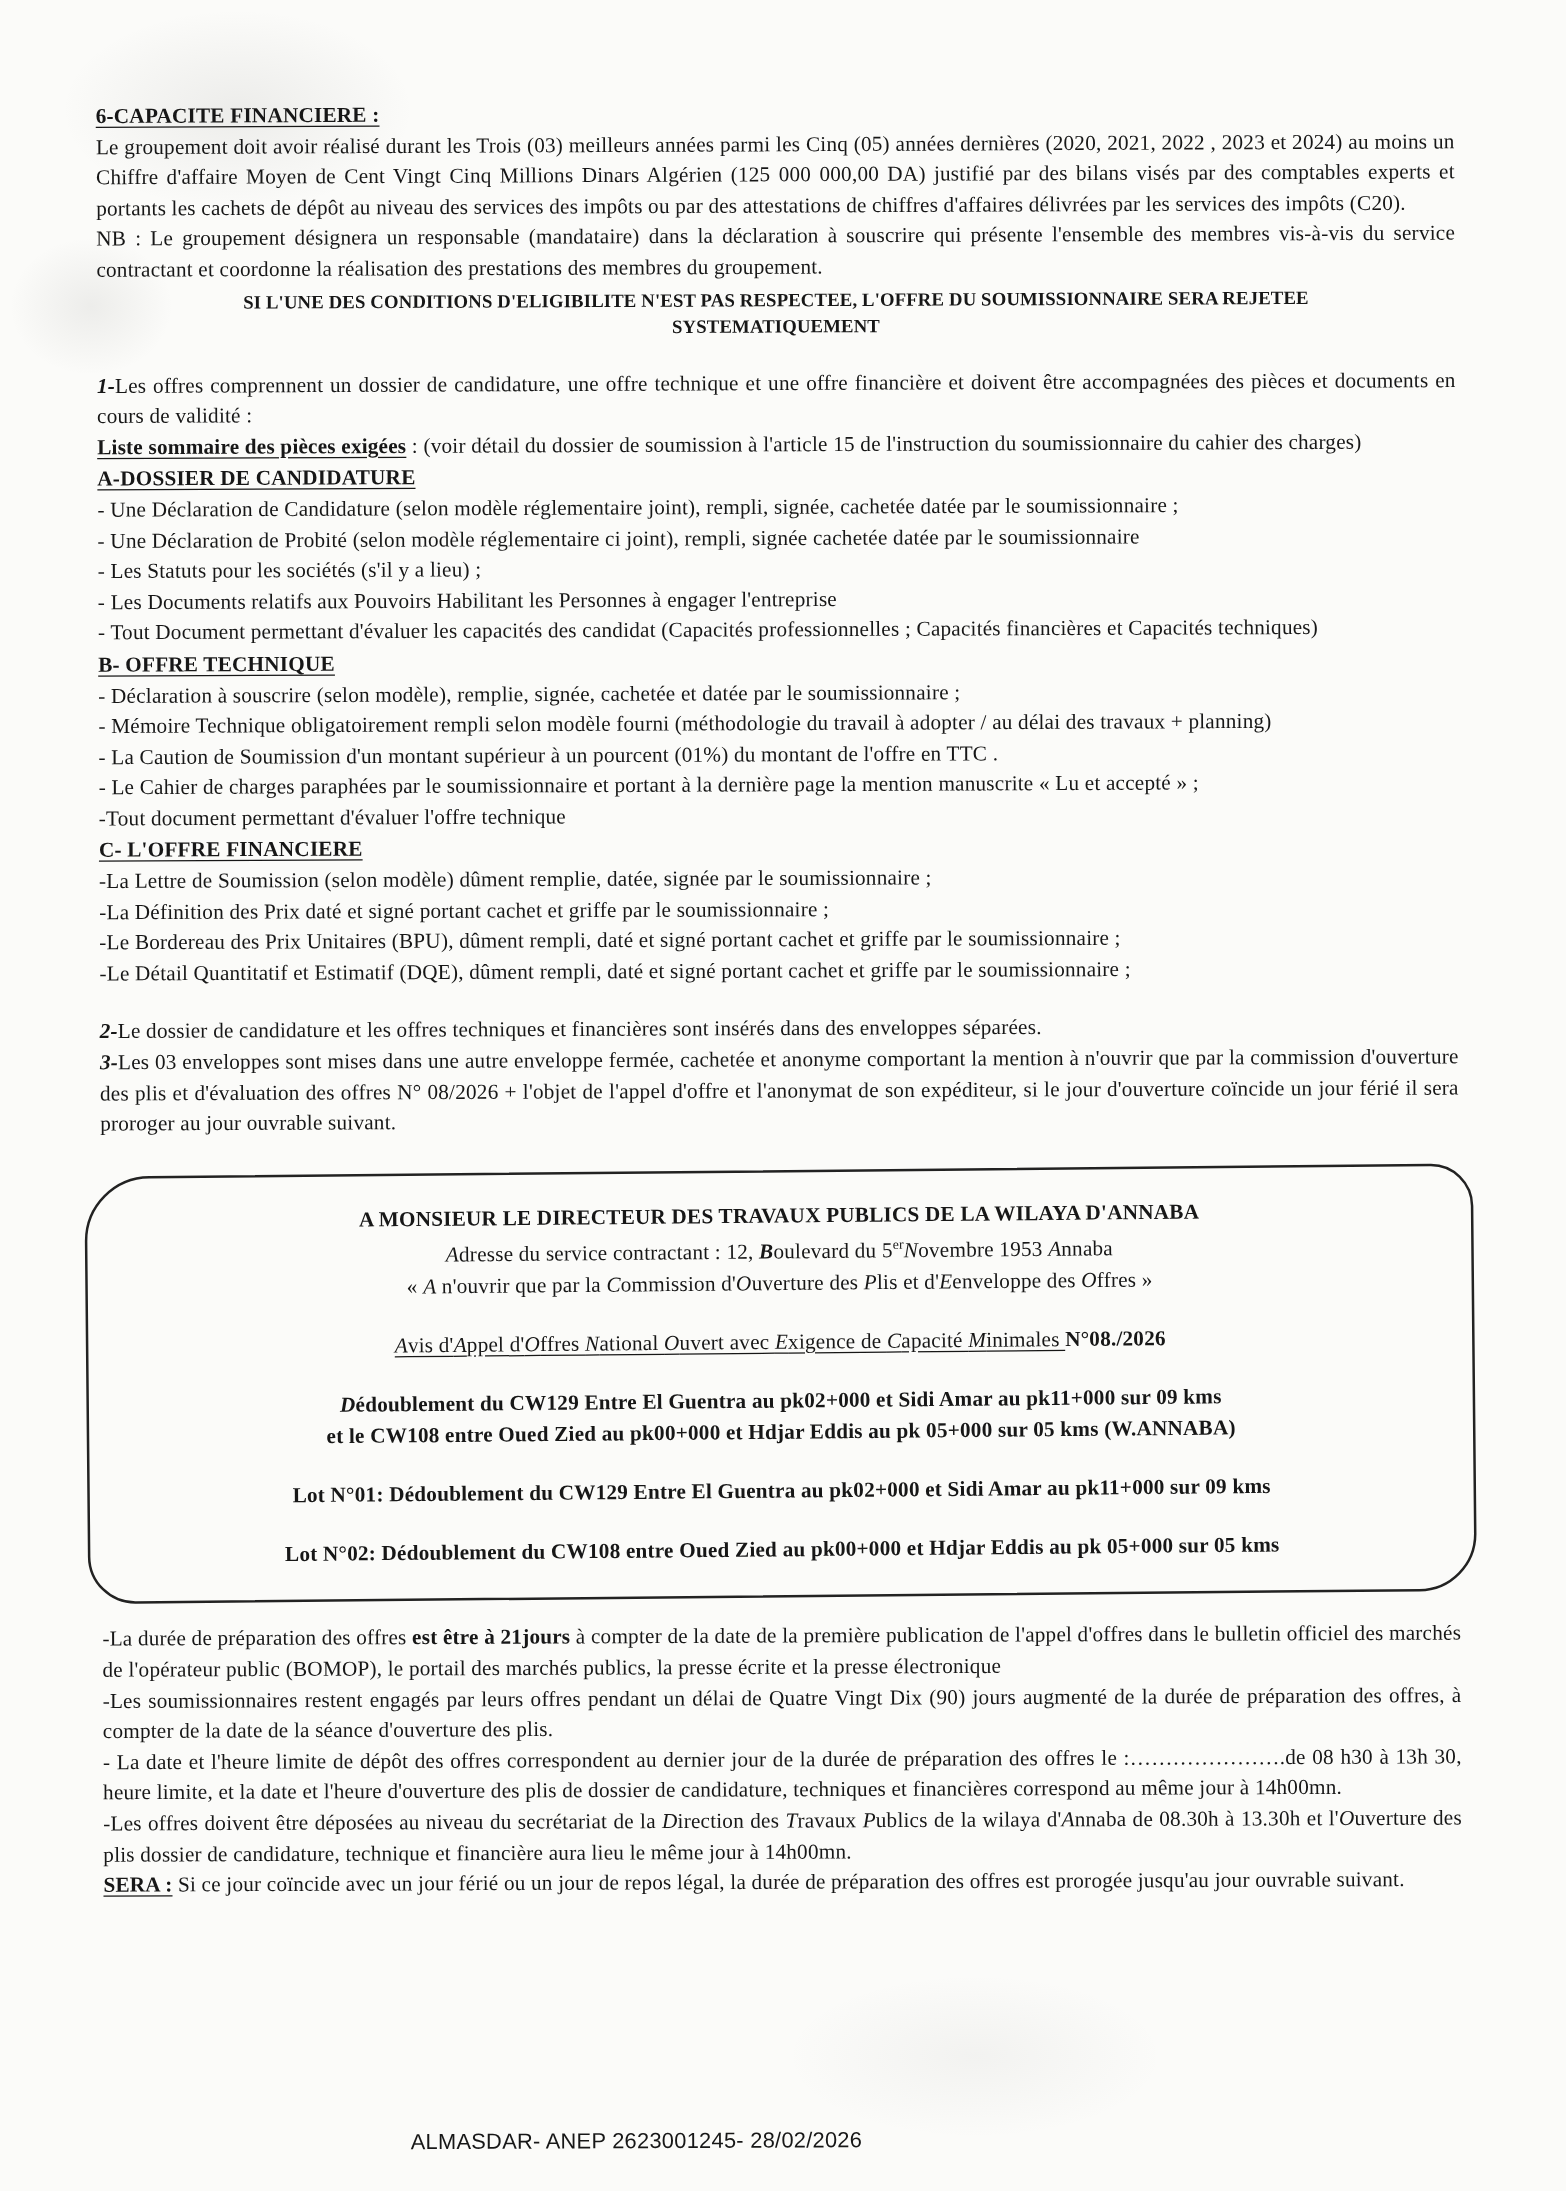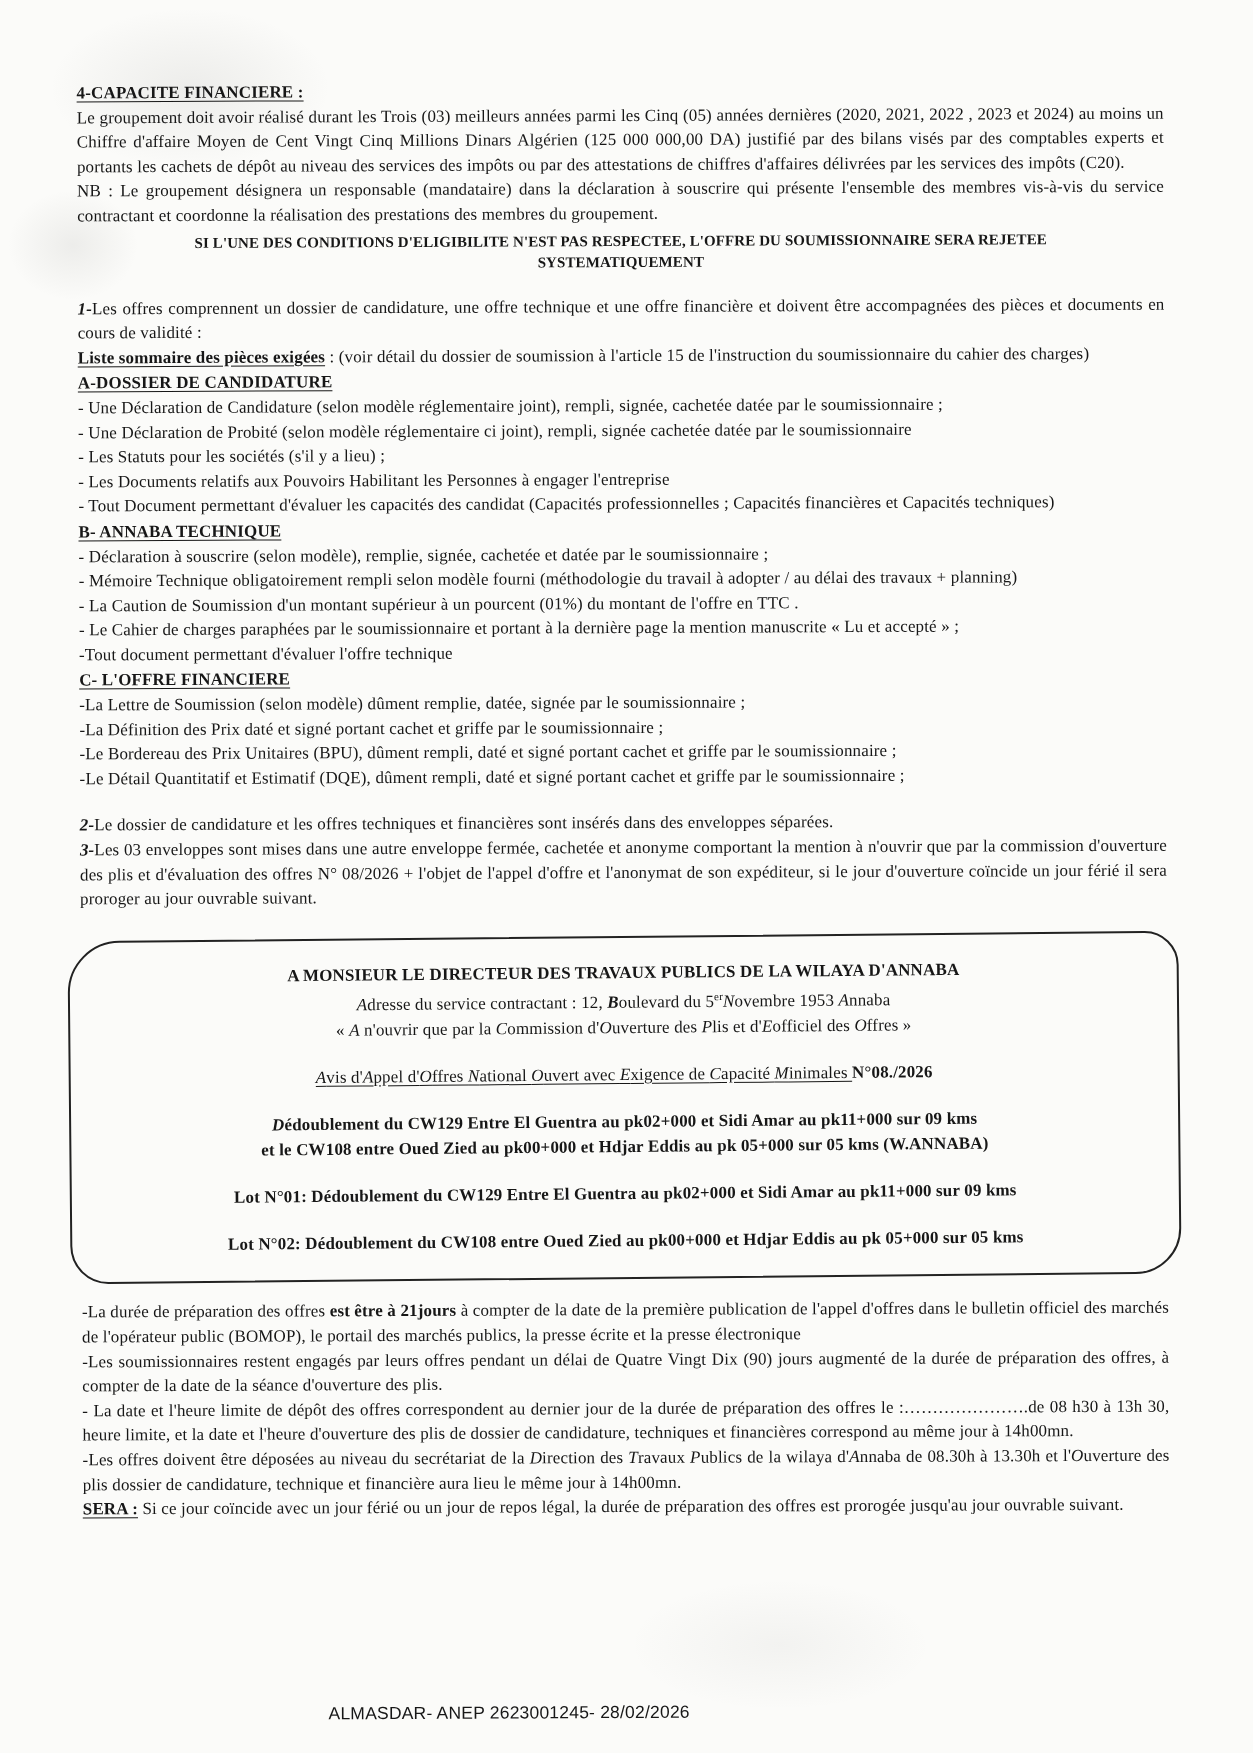--- a/index.html
+++ b/index.html
@@ -63,51 +63,51 @@
 </style>
 </head>
 <body>
 
 <div class="smudge s1"></div>
 <div class="smudge s2"></div>
 <div class="smudge s3"></div>
 
 <div class="sheet">
   <div id="pre-section">
-      <p class="blk h"><span class="b u">4-CAPACITE FINANCIERE :</span></p>
+      <p class="blk h"><span class="b u">6-CAPACITE FINANCIERE :</span></p>
       <p class="blk p just"><span>Le groupement doit avoir réalisé durant les Trois (03) meilleurs années parmi les Cinq (05) années dernières  (2020, 2021, 2022 , 2023 et 2024) au moins un Chiffre d'affaire Moyen de Cent Vingt Cinq Millions Dinars Algérien (125 000 000,00 DA) justifié par des bilans visés par des comptables experts et portants les cachets de dépôt au niveau des services des impôts ou par des attestations de chiffres d'affaires délivrées par les services des impôts (C20).</span></p>
       <p class="blk p just"><span>NB : Le groupement désignera un responsable (mandataire) dans la déclaration à souscrire qui présente l'ensemble des membres vis-à-vis du service contractant et coordonne la réalisation des prestations des membres du groupement.</span></p>
       <p class="blk warn"><span class="b">SI L'UNE DES CONDITIONS D'ELIGIBILITE N'EST PAS RESPECTEE, L'OFFRE DU SOUMISSIONNAIRE SERA REJETEE
 SYSTEMATIQUEMENT</span></p>
       <p class="blk p just gapT"><span class="b i">1-</span><span>Les offres comprennent un dossier de candidature, une offre technique et une offre financière et doivent être accompagnées des pièces et documents en cours de validité :</span></p>
       <p class="blk p just"><span class="b u">Liste sommaire des pièces exigées</span><span> : (voir détail du dossier de soumission à l'article 15 de l'instruction du soumissionnaire du cahier des charges)</span></p>
       <p class="blk h"><span class="b u">A-DOSSIER DE CANDIDATURE</span></p>
       <p class="blk p"><span>-  Une Déclaration de Candidature (selon modèle réglementaire joint), rempli, signée, cachetée datée par le soumissionnaire ;</span></p>
       <p class="blk p"><span>- Une Déclaration de Probité (selon modèle réglementaire ci joint), rempli, signée  cachetée datée par le soumissionnaire</span></p>
       <p class="blk p"><span>- Les Statuts pour les sociétés (s'il y a lieu) ;</span></p>
       <p class="blk p"><span>- Les Documents relatifs aux Pouvoirs Habilitant les Personnes à engager l'entreprise</span></p>
       <p class="blk p"><span>- Tout Document permettant d'évaluer les capacités des candidat (Capacités professionnelles ; Capacités financières et Capacités techniques)</span></p>
-      <p class="blk h"><span class="b u">B- ANNABA TECHNIQUE</span></p>
+      <p class="blk h"><span class="b u">B- OFFRE TECHNIQUE</span></p>
       <p class="blk p"><span>- Déclaration à souscrire (selon modèle), remplie, signée, cachetée et datée par le soumissionnaire ;</span></p>
       <p class="blk p"><span>- Mémoire Technique obligatoirement rempli selon modèle fourni (méthodologie du travail à adopter / au délai des travaux + planning)</span></p>
       <p class="blk p"><span>- La Caution de Soumission d'un montant supérieur à un pourcent (01%) du montant de l'offre en TTC .</span></p>
       <p class="blk p"><span>- Le Cahier de charges paraphées par le soumissionnaire et portant à la dernière page la mention manuscrite « Lu  et accepté » ;</span></p>
       <p class="blk p"><span>-Tout document permettant d'évaluer l'offre technique</span></p>
       <p class="blk h"><span class="b u">C- L'OFFRE FINANCIERE</span></p>
       <p class="blk p"><span>-La Lettre de Soumission (selon modèle) dûment remplie, datée, signée par le soumissionnaire ;</span></p>
       <p class="blk p"><span>-La Définition des Prix daté et signé portant cachet et griffe par le soumissionnaire ;</span></p>
       <p class="blk p"><span>-Le Bordereau des Prix Unitaires (BPU), dûment rempli, daté et signé portant cachet et griffe par le soumissionnaire ;</span></p>
       <p class="blk p"><span>-Le Détail Quantitatif et Estimatif (DQE), dûment rempli, daté et signé portant cachet et griffe par le soumissionnaire ;</span></p>
       <p class="blk p gapT"><span class="b i">2-</span><span>Le dossier de candidature et les offres techniques et financières sont insérés dans des enveloppes séparées.</span></p>
       <p class="blk p just"><span class="b i">3-</span><span>Les 03 enveloppes sont mises dans une autre enveloppe fermée, cachetée et anonyme comportant la mention à n'ouvrir que par la commission d'ouverture des plis et d'évaluation des offres N° 08/2026 + l'objet de l'appel d'offre et l'anonymat de son expéditeur, si le jour d'ouverture coïncide un jour férié  il sera proroger au jour ouvrable suivant.</span></p>
     </div>
   <div class="box" id="box-section">
       <p class="blk center"><span class="b">A MONSIEUR LE DIRECTEUR DES TRAVAUX PUBLICS DE LA WILAYA D'ANNABA</span></p>
       <p class="blk center"><span class="i">A</span><span>dresse du service contractant : 12, </span><span class="b i">B</span><span>oulevard du 5</span><span class="sup">er</span><span class="i">N</span><span>ovembre 1953 </span><span class="i">A</span><span>nnaba</span></p>
-      <p class="blk center"><span>« </span><span class="i">A</span><span> n'ouvrir que par la </span><span class="i">C</span><span>ommission d'</span><span class="i">O</span><span>uverture des </span><span class="i">P</span><span>lis et d'</span><span class="i">E</span><span>officiel des </span><span class="i">O</span><span>ffres »</span></p>
+      <p class="blk center"><span>« </span><span class="i">A</span><span> n'ouvrir que par la </span><span class="i">C</span><span>ommission d'</span><span class="i">O</span><span>uverture des </span><span class="i">P</span><span>lis et d'</span><span class="i">E</span><span>enveloppe des </span><span class="i">O</span><span>ffres »</span></p>
       <p class="blk center gapT"><span class="i u">A</span><span class="u">vis d'</span><span class="i u">A</span><span class="u">ppel d'</span><span class="i u">O</span><span class="u">ffres </span><span class="i u">N</span><span class="u">ational </span><span class="i u">O</span><span class="u">uvert avec </span><span class="i u">E</span><span class="u">xigence de </span><span class="i u">C</span><span class="u">apacité </span><span class="i u">M</span><span class="u">inimales </span><span class="b">N°08./2026</span></p>
       <p class="blk center pre gapT"><span class="b i">D</span><span class="b">édoublement du CW129 Entre El Guentra au pk02+000 et Sidi Amar au pk11+000 sur 09 kms
 et le CW108 entre Oued Zied au pk00+000 et Hdjar Eddis au pk 05+000 sur 05 kms (W.ANNABA)</span></p>
       <p class="blk center gapT"><span class="b">Lot N°01: Dédoublement du CW129 Entre El Guentra au pk02+000 et Sidi Amar au pk11+000 sur 09 kms</span></p>
       <p class="blk center gapT"><span class="b">Lot N°02: Dédoublement du CW108 entre Oued Zied au pk00+000 et Hdjar Eddis au pk 05+000 sur 05 kms</span></p>
     </div>
   <div id="post-section">
       <p class="blk p just"><span>-La durée de préparation des offres </span><span class="b">est être à 21jours</span><span> à compter de la date de la première publication de l'appel d'offres dans le bulletin officiel des marchés de l'opérateur public (BOMOP), le portail des marchés publics, la presse écrite et la presse électronique</span></p>
       <p class="blk p just"><span>-Les soumissionnaires restent engagés par leurs offres pendant un délai de Quatre Vingt Dix (90) jours augmenté de la durée de préparation des offres, à compter de la date de la séance d'ouverture des plis.</span></p>
       <p class="blk p just"><span>- La date et l'heure limite de dépôt des offres correspondent au dernier jour de la durée de préparation des offres le :………………….de 08 h30 à 13h 30, heure limite, et la date et l'heure d'ouverture des plis de dossier de candidature, techniques et financières correspond au même jour à 14h00mn.</span></p>

